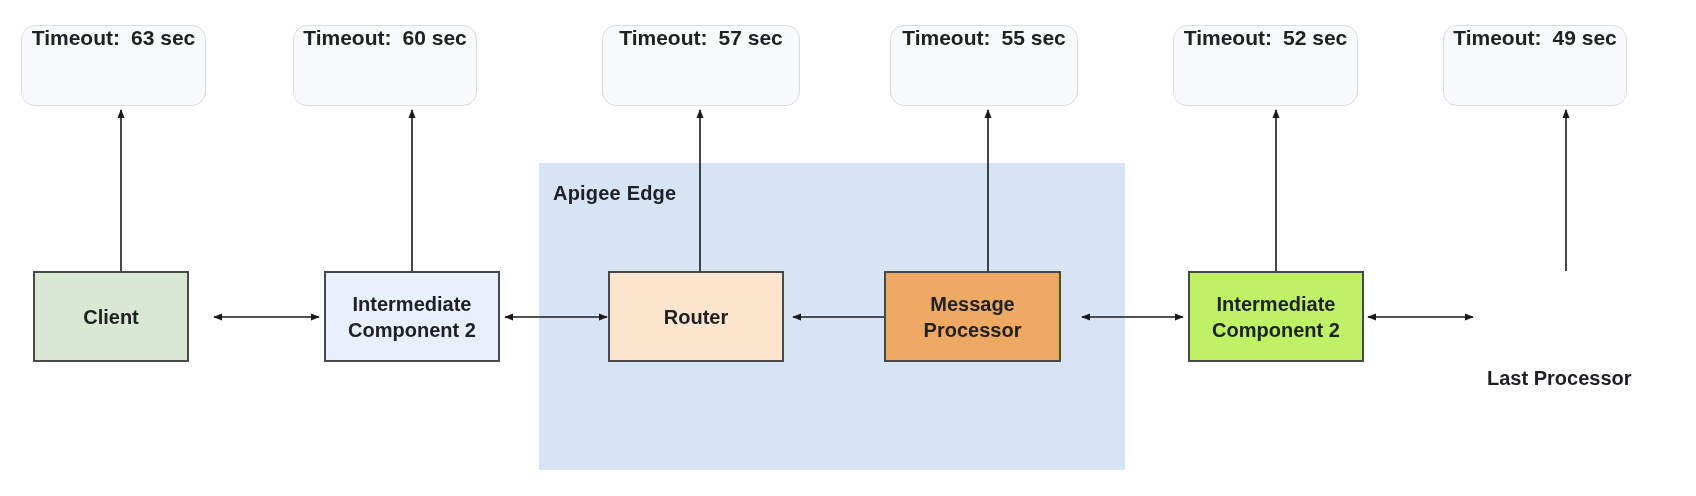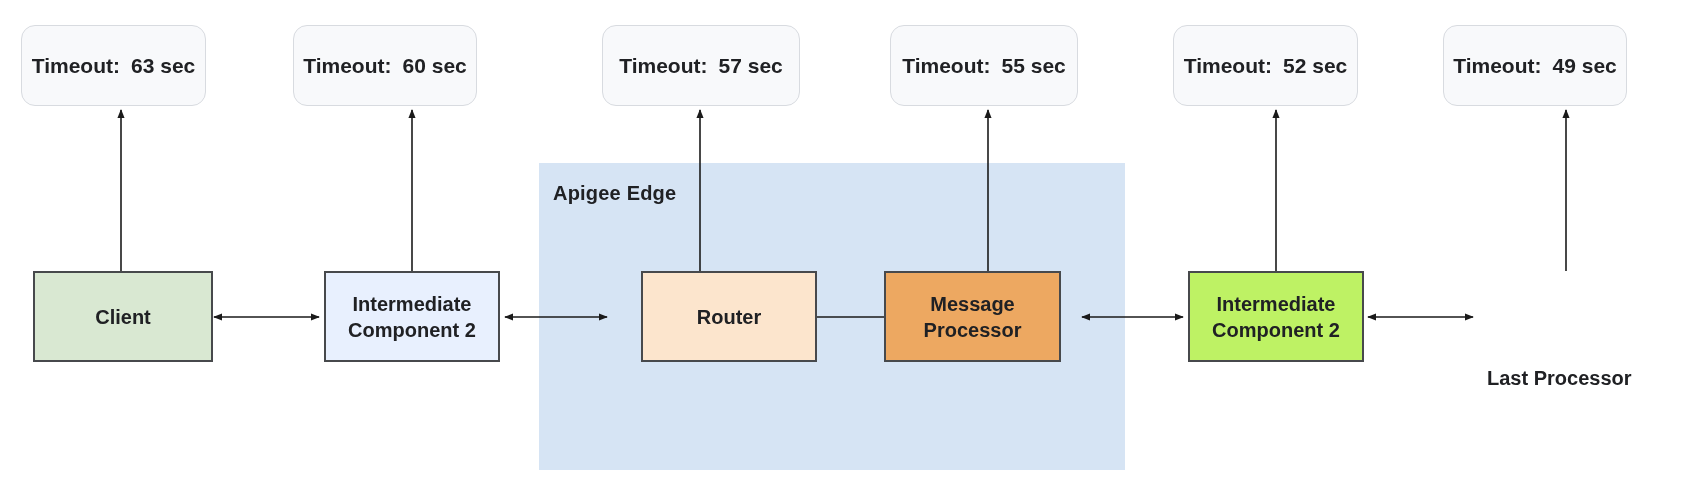--- a/index.html
+++ b/index.html
@@ -26,21 +26,21 @@
   }
   .timeout-box {
     position: absolute;
     top: 25px;
     height: 81px;
     box-sizing: border-box;
     border: 1.5px solid #d8dbe0;
     border-radius: 14px;
     background: #f8f9fb;
     display: flex;
-    align-items: center;
+    align-items: flex-start;
     justify-content: center;
     font-size: 21px;
     font-weight: bold;
     white-space: nowrap;
   }
   .timeout-box .t-value { margin-left: 11px; }
   .comp-box {
     position: absolute;
     top: 271px;
     height: 91px;
@@ -118,27 +118,27 @@
   </div>
   <div class="timeout-box" style="left:1173px;width:185px">
     <span class="t-label">Timeout:</span>
     <span class="t-value">52 sec</span>
   </div>
   <div class="timeout-box" style="left:1443px;width:184px">
     <span class="t-label">Timeout:</span>
     <span class="t-value">49 sec</span>
   </div>
 
-  <div class="comp-box" style="left: 33px; width: 180px; background-color: rgb(217, 232, 210);">
+  <div class="comp-box" style="left: 33px; width: 156px; background-color: rgb(217, 232, 210);">
     <span>Client</span>
   </div>
   <div class="comp-box" style="left: 324px; width: 176px; background-color: rgb(232, 240, 254);">
     <span>Intermediate Component 2</span>
   </div>
-  <div class="comp-box" style="left: 641px; width: 176px; background-color: rgb(252, 229, 205); text-align: center;">
+  <div class="comp-box" style="left: 608px; width: 176px; background-color: rgb(252, 229, 205); text-align: center;">
     <span>Router</span>
   </div>
   <div class="comp-box" style="left: 884px; width: 177px; background-color: rgb(237, 168, 97);">
     <span>Message Processor</span>
   </div>
   <div class="comp-box" style="left: 1188px; width: 176px; background-color: #bef264;">
     <span>Intermediate Component 2</span>
   </div>
 
   <div class="caption" style="left:1487px">Last Processor</div>

